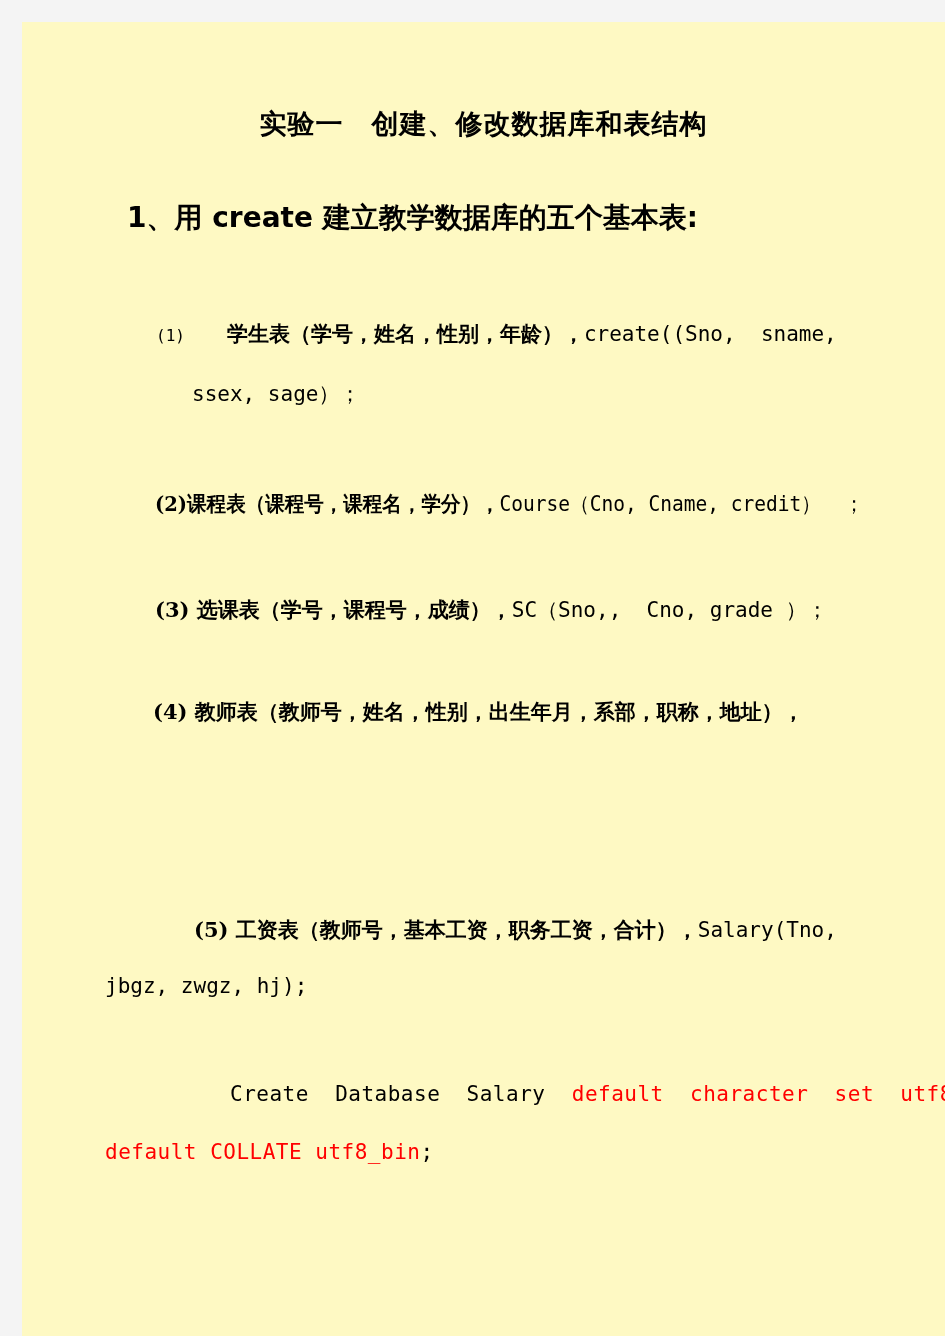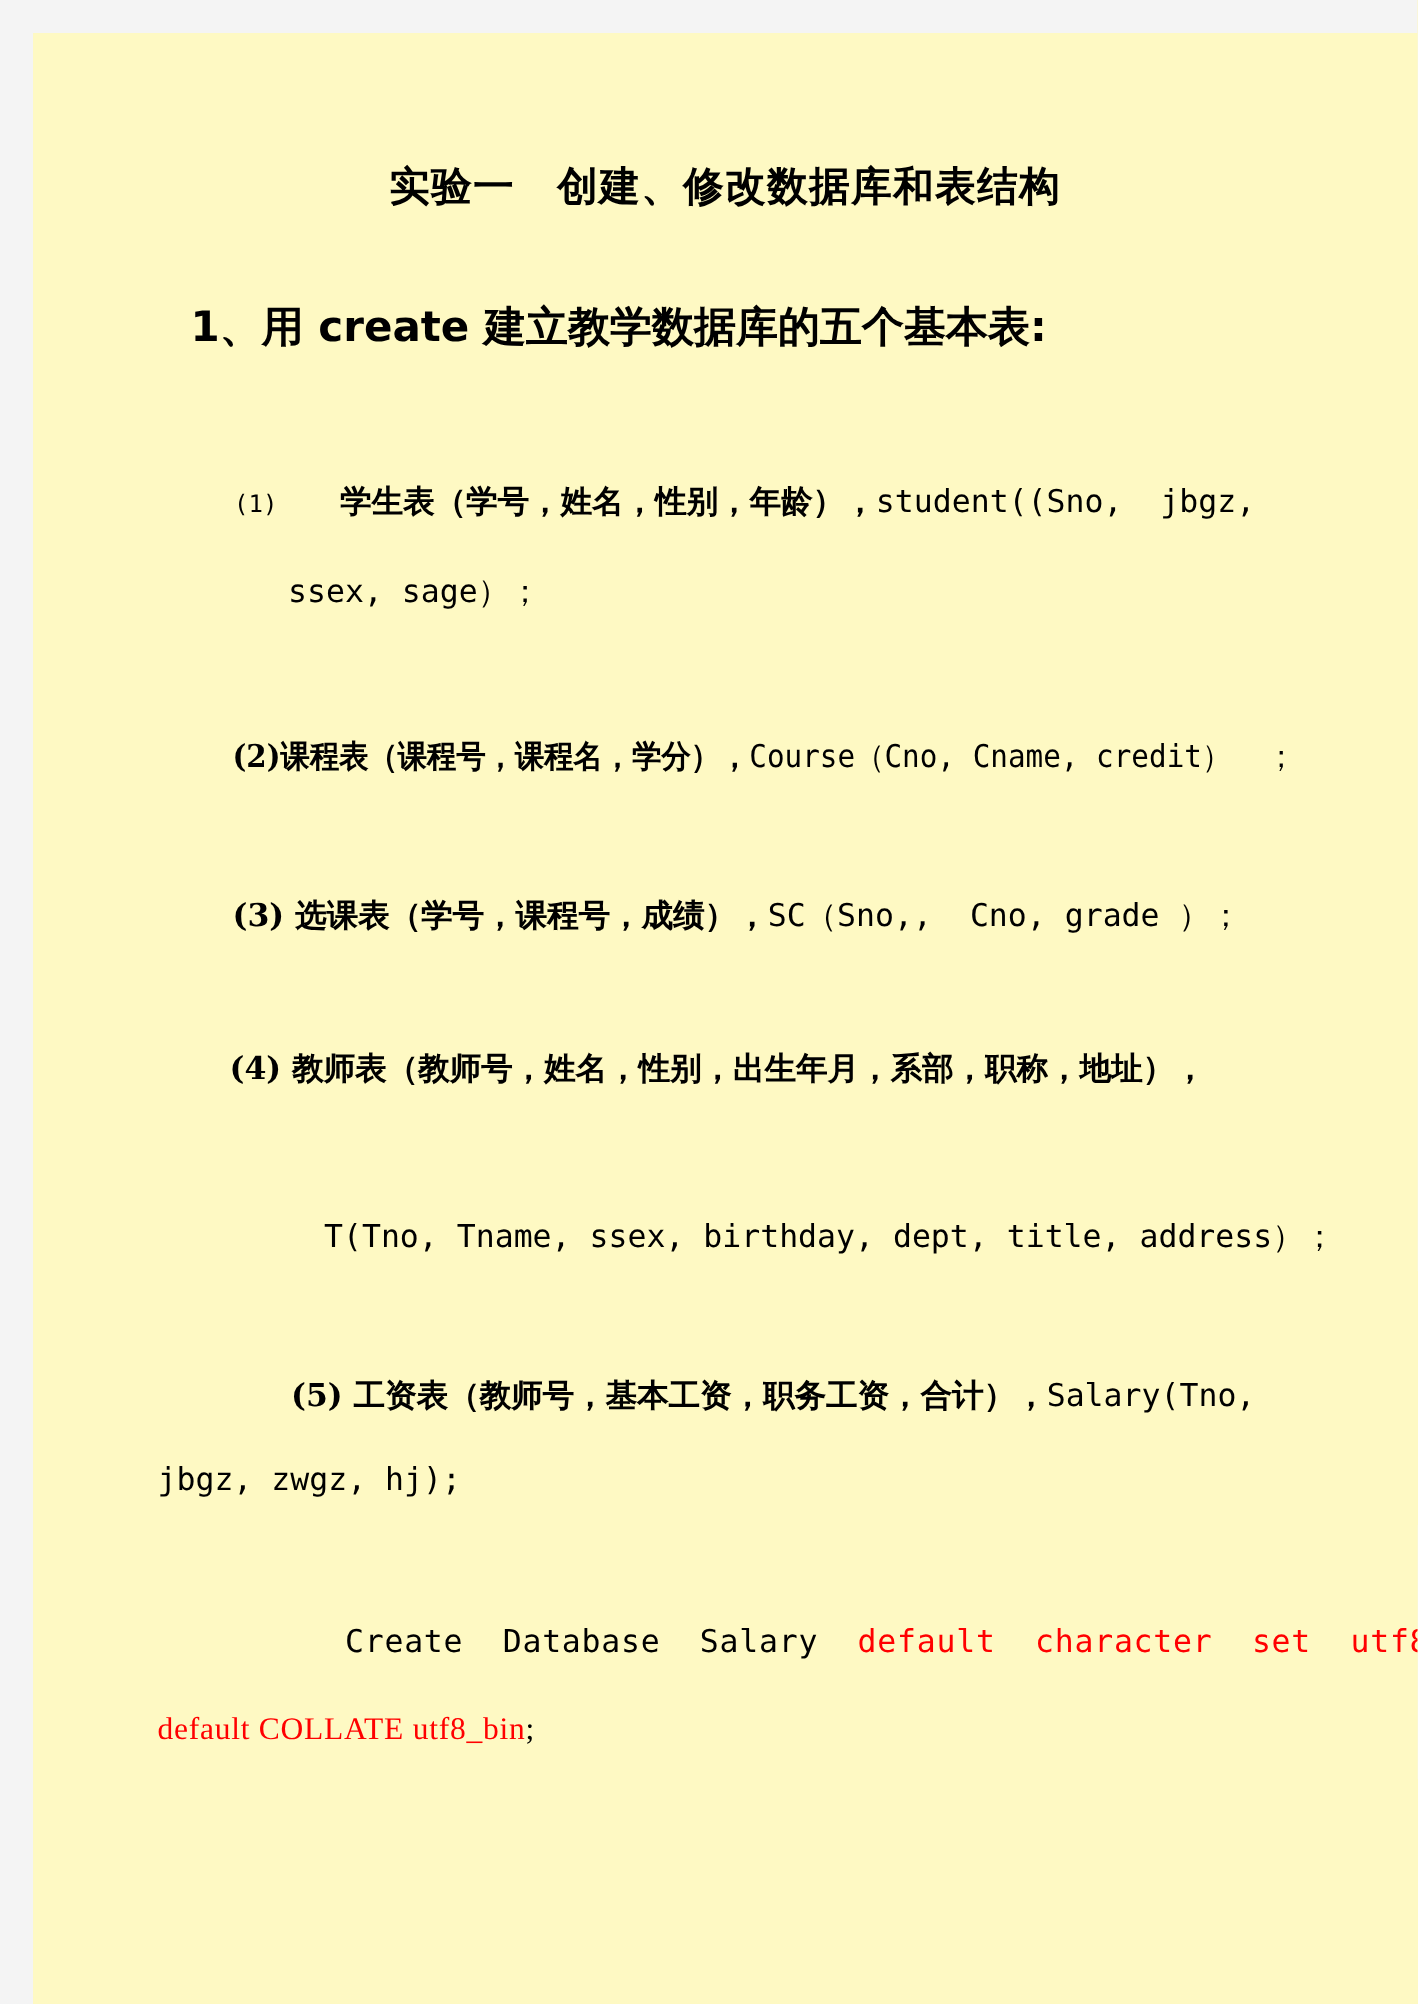--- a/index.html
+++ b/index.html
@@ -97,45 +97,44 @@
   
   .sql-line {
     position: absolute;
     font-family: "DejaVu Sans Mono", "Liberation Mono", monospace;
     font-size: 21px;
     letter-spacing: 0.5px;
     white-space: pre;
     color: #000000;
   }
   .sql-1 { left: 208px; top: 1060px; }
-  .sql-2 { left: 83px;  top: 1118px; font-family: Liberation Serif, serif; }
+  .sql-2 { left: 83px;  top: 1118px; }
   .red   { color: #ff0000; }
   .black { color: #000000; }
 </style>
 </head>
 <body>
 
 <div class="page">
   <div class="content">
 
     <div class="doc-title">实验一　创建、修改数据库和表结构</div>
 
     <div class="heading-1">1、用 create 建立教学数据库的五个基本表:</div>
 
-    <div class="line l-1a"><span class="small-num">(1)</span><span class="cn">　　学生表（学号，姓名，性别，年龄），</span><span class="mono">student((Sno,  jbgz,</span></div>
+    <div class="line l-1a"><span class="small-num">(1)</span><span class="cn">　　学生表（学号，姓名，性别，年龄），</span><span class="mono">create((Sno,  sname,</span></div>
 
     <div class="line l-1b"><span class="mono">ssex, sage）；</span></div>
 
     <div class="line l-2"><span class="condensed"><span class="cn">(2)</span><span class="cn">课程表（课程号，课程名，学分），</span><span class="mono">Course（Cno, Cname, credit）  ；</span></span></div>
 
     <div class="line l-3"><span class="cn">(3)</span><span class="cn"> 选课表（学号，课程号，成绩），</span><span class="mono">SC（Sno,,  Cno, grade ）；</span></div>
 
     <div class="line l-4a"><span class="cn">(4)</span><span class="cn"> 教师表（教师号，姓名，性别，出生年月，系部，职称，地址），</span></div>
 
-    <div class="line l-4b"><span class="mono">T(Tno, Tname, ssex, birthday, dept, title, address）；</span></div>
 
     <div class="line l-5a"><span class="cn">(5)</span><span class="cn"> 工资表（教师号，基本工资，职务工资，合计），</span><span class="mono">Salary(Tno,</span></div>
 
     <div class="line l-5b"><span class="mono">jbgz, zwgz, hj);</span></div>
 
     <div class="sql-line sql-1"><span class="black">Create  Database  Salary  </span><span class="red">default  character  set  utf8</span></div>
 
     <div class="sql-line sql-2"><span class="red">default COLLATE utf8_bin</span><span class="black">;</span></div>
 
   </div>

